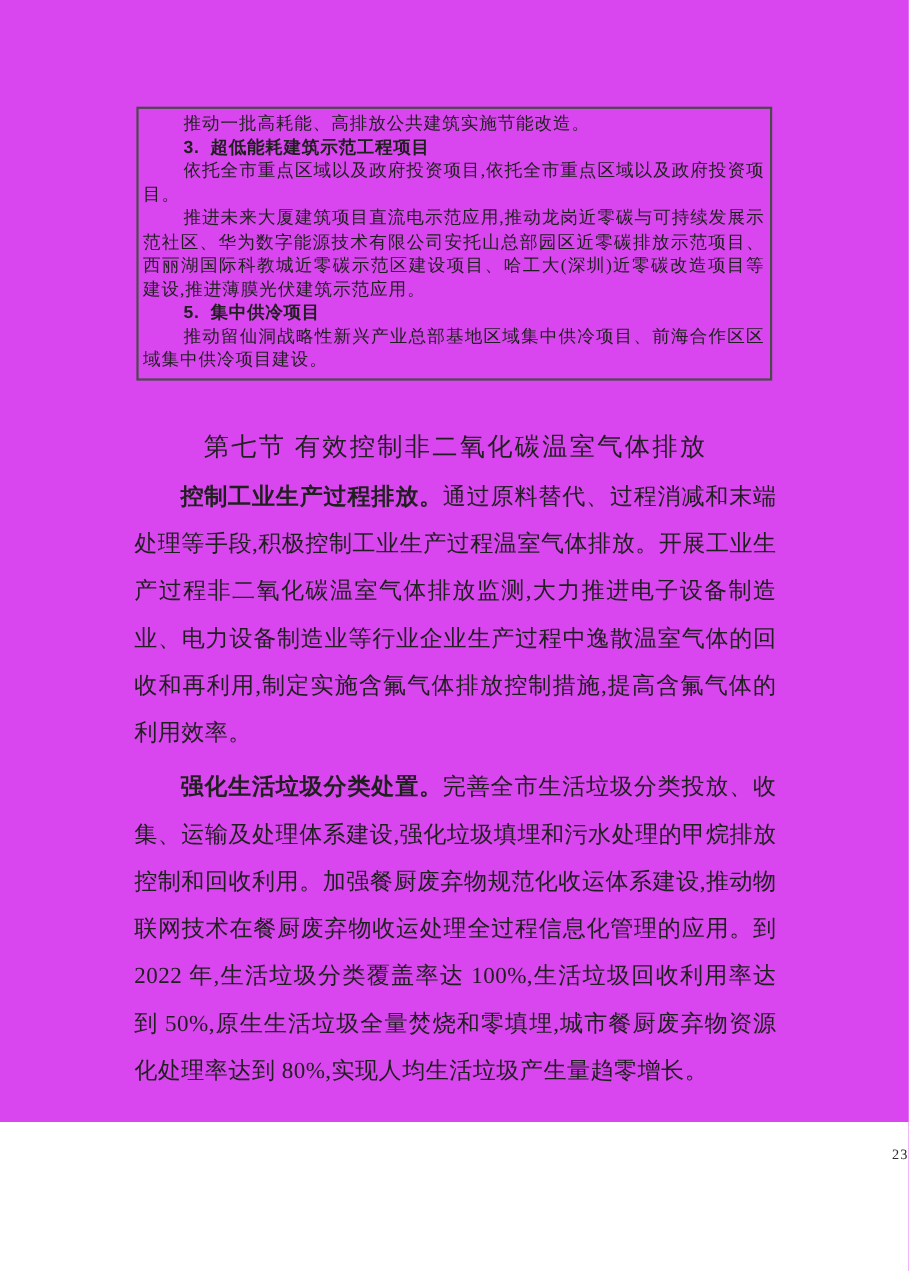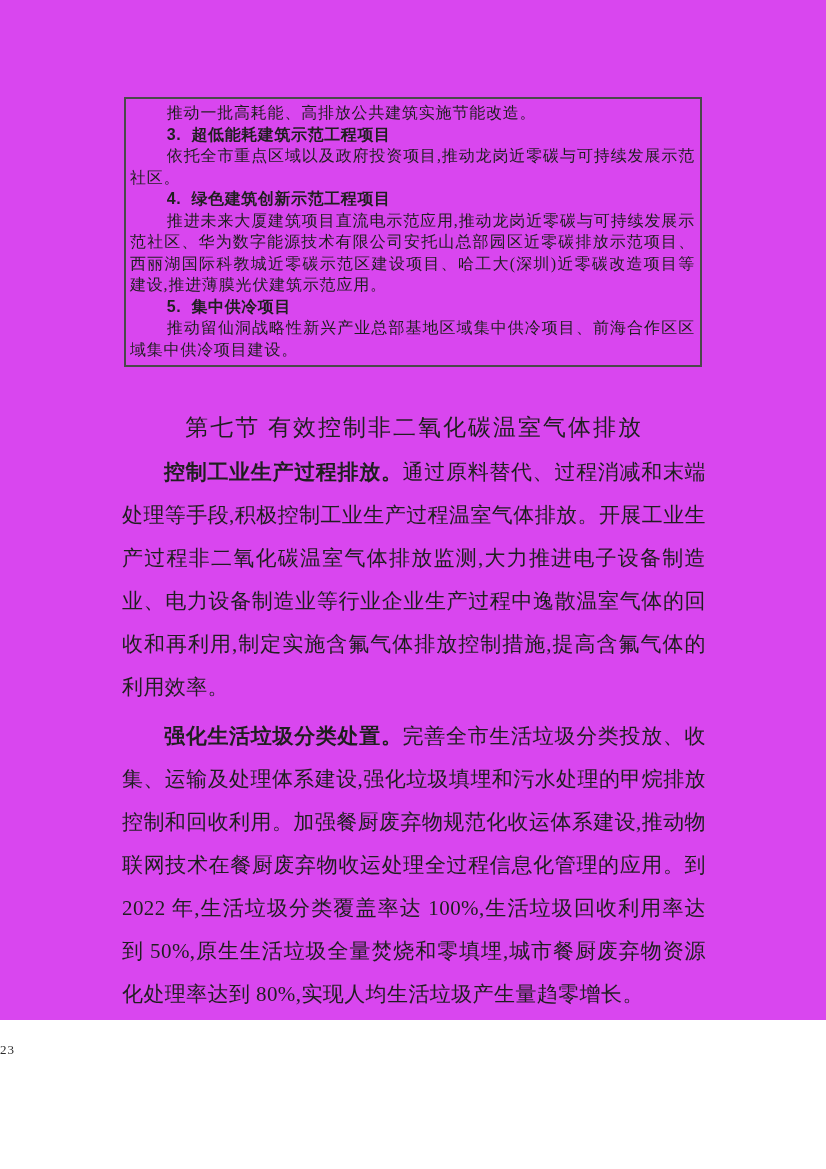--- a/index.html
+++ b/index.html
@@ -67,37 +67,36 @@
     text-indent: 2em;
   }
   .body-para .lead {
     font-weight: 700;
   }
   
   .page-number {
     position: absolute;
     left: 0; top: 1042px;
     width: 826px;
-    text-align: left;
+    text-align: right;
     font-size: 13px;
     letter-spacing: 1px;
     color: #2a2a2a;
   }
 </style>
 </head>
 <body>
 
 <div class="page">
   <div class="content">
 
     <div class="project-box">
       <p>推动一批高耗能、高排放公共建筑实施节能改造。</p>
       <p class="item-heading">3.  超低能耗建筑示范工程项目</p>
-      <p>依托全市重点区域以及政府投资项目,推动龙岗近零碳与可持续发展示范社区。</p>
-      <p class="item-heading">4.  绿色建筑创新示范工程项目</p>
+      <p>依托全市重点区域以及政府投资项目,依托全市重点区域以及政府投资项目。</p>
       <p>推进未来大厦建筑项目直流电示范应用,推动龙岗近零碳与可持续发展示范社区、华为数字能源技术有限公司安托山总部园区近零碳排放示范项目、西丽湖国际科教城近零碳示范区建设项目、哈工大(深圳)近零碳改造项目等建设,推进薄膜光伏建筑示范应用。</p>
       <p class="item-heading">5.  集中供冷项目</p>
       <p>推动留仙洞战略性新兴产业总部基地区域集中供冷项目、前海合作区区域集中供冷项目建设。</p>
     </div>
 
     <h2 class="section-heading">第七节 有效控制非二氧化碳温室气体排放</h2>
 
     <p class="body-para"><span class="lead">控制工业生产过程排放。</span><span>通过原料替代、过程消减和末端处理等手段,积极控制工业生产过程温室气体排放。开展工业生产过程非二氧化碳温室气体排放监测,大力推进电子设备制造业、电力设备制造业等行业企业生产过程中逸散温室气体的回收和再利用,制定实施含氟气体排放控制措施,提高含氟气体的利用效率。</span></p>
 
     <p class="body-para"><span class="lead">强化生活垃圾分类处置。</span><span>完善全市生活垃圾分类投放、收集、运输及处理体系建设,强化垃圾填埋和污水处理的甲烷排放控制和回收利用。加强餐厨废弃物规范化收运体系建设,推动物联网技术在餐厨废弃物收运处理全过程信息化管理的应用。到 2022 年,生活垃圾分类覆盖率达 100%,生活垃圾回收利用率达到 50%,原生生活垃圾全量焚烧和零填埋,城市餐厨废弃物资源化处理率达到 80%,实现人均生活垃圾产生量趋零增长。</span></p>

